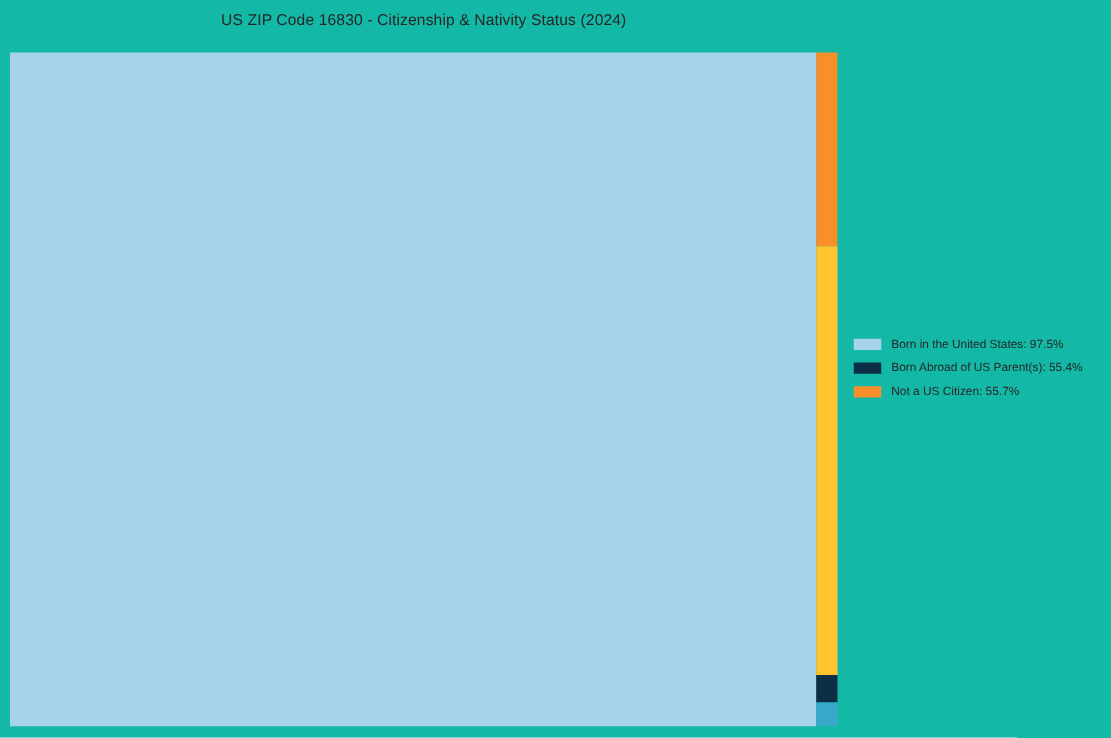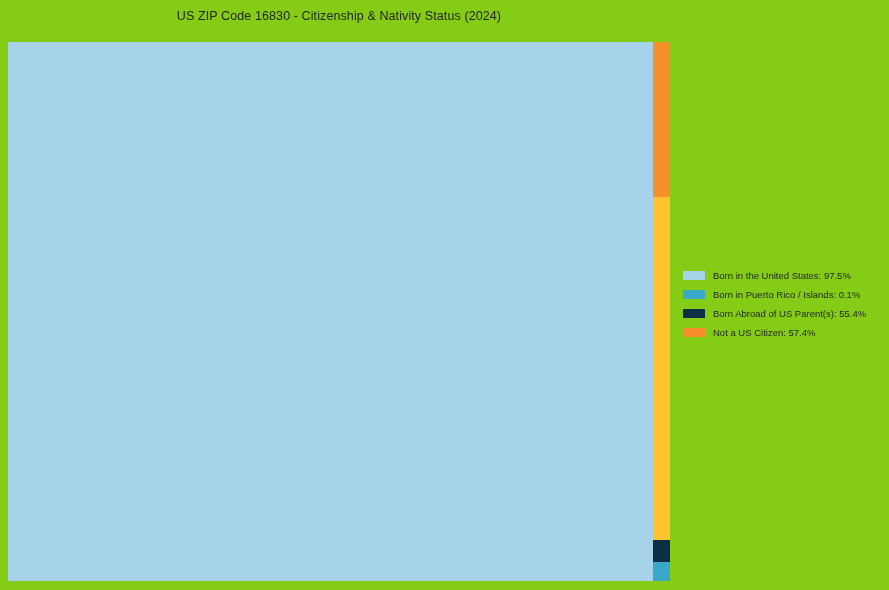--- a/index.html
+++ b/index.html
@@ -15,21 +15,21 @@
     font-family: "Liberation Sans", sans-serif;
     -webkit-font-smoothing: antialiased;
   }
 
   #figure {
     position: absolute;
     left: 0;
     top: 0;
     width: 889px;
     height: 590px;
-    background: #84cc16;
+    background: #14b8a6;
   }
 
   #chart-title {
     position: absolute;
     left: 0;
     top: 9px;
     width: 678px;
     text-align: center;
     font-size: 12.5px;
     color: #262626;
@@ -97,26 +97,22 @@
     <div class="tile tile-born-abroad" style="background: rgb(13, 47, 69);"></div>
     <div class="tile tile-puerto-rico" style="background: rgb(58, 168, 200);"></div>
   </div>
 
   <div id="legend">
     <div class="legend-row">
       <span class="legend-swatch" style="background: rgb(166, 211, 234);"></span>
       <span class="legend-label">Born in the United States: 97.5%</span>
     </div>
     <div class="legend-row">
-      <span class="legend-swatch" style="background: rgb(58, 168, 200);"></span>
-      <span class="legend-label">Born in Puerto Rico / Islands: 0.1%</span>
-    </div>
-    <div class="legend-row">
       <span class="legend-swatch" style="background: rgb(13, 47, 69);"></span>
       <span class="legend-label">Born Abroad of US Parent(s): 55.4%</span>
     </div>
     <div class="legend-row">
       <span class="legend-swatch" style="background: rgb(249, 143, 43);"></span>
-      <span class="legend-label">Not a US Citizen: 57.4%</span>
+      <span class="legend-label">Not a US Citizen: 55.7%</span>
     </div>
   </div>
 
 </div>
 
 </body></html>

